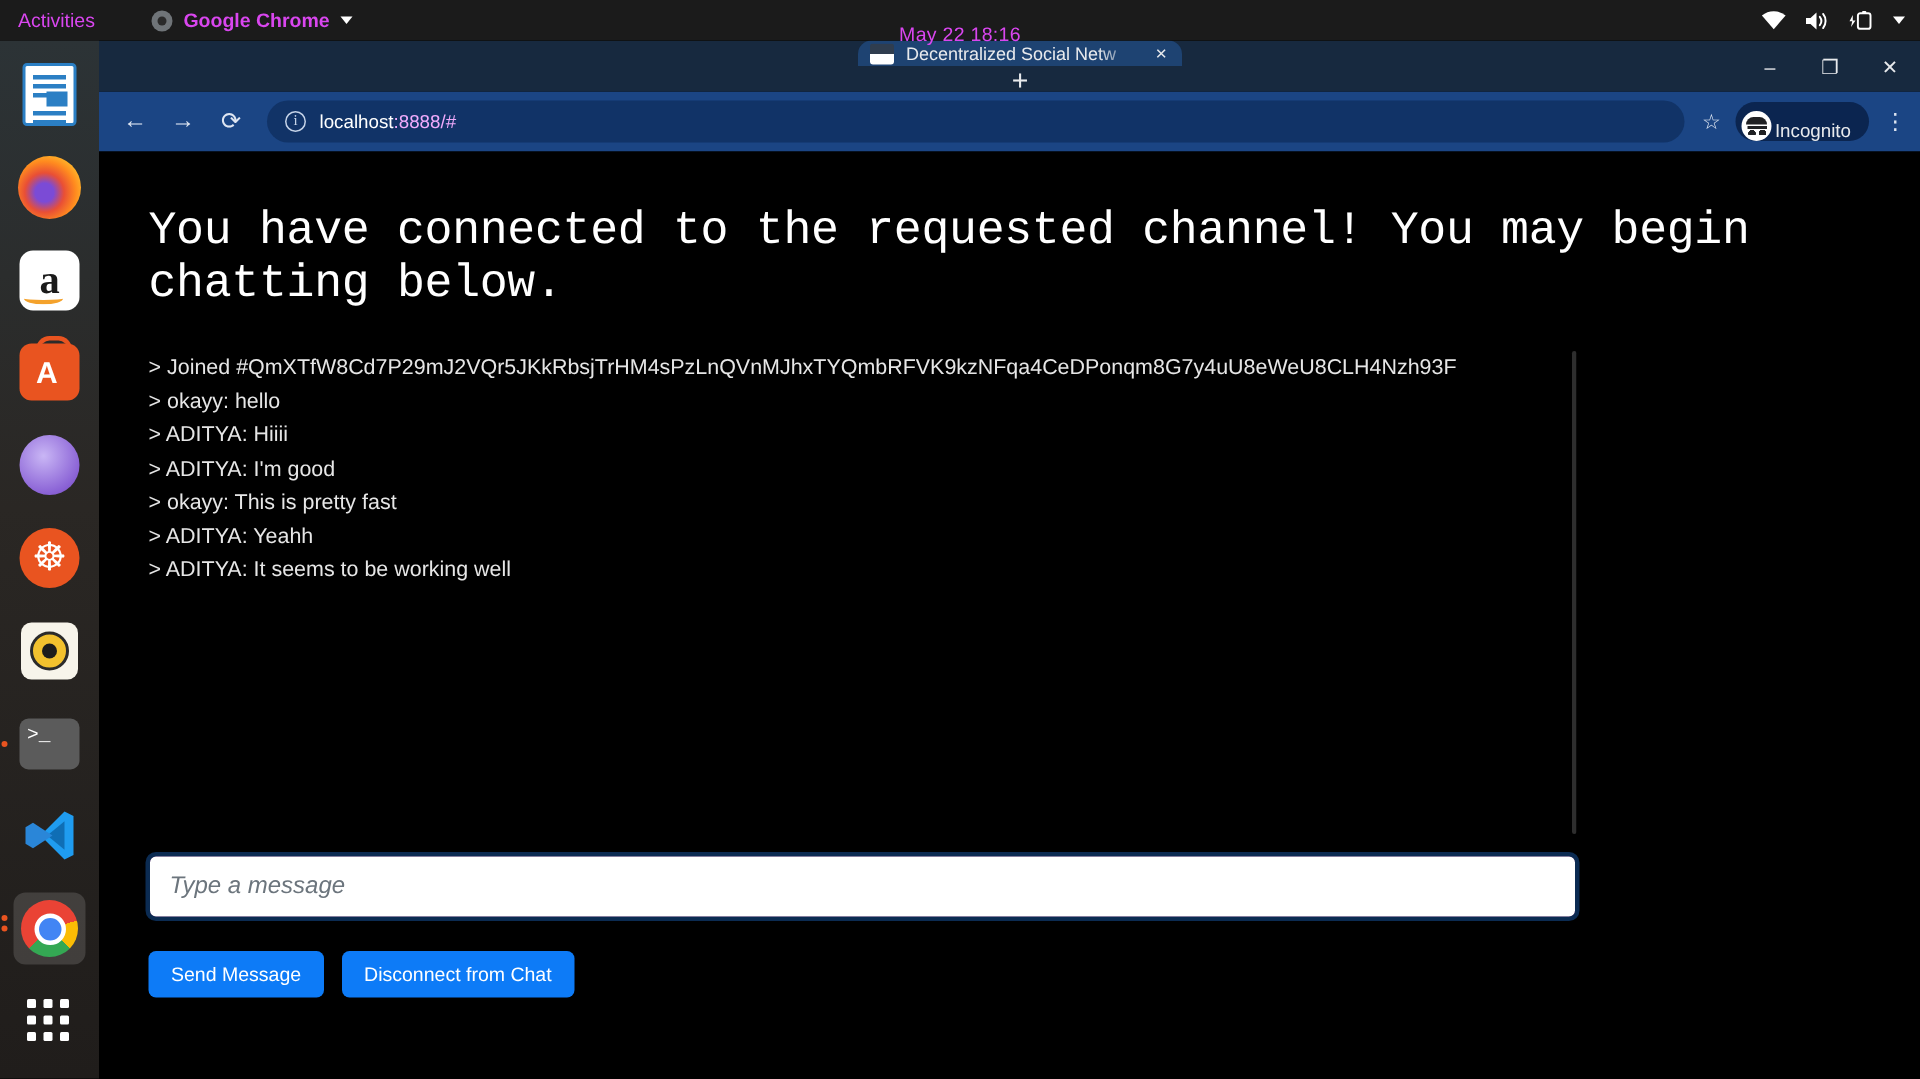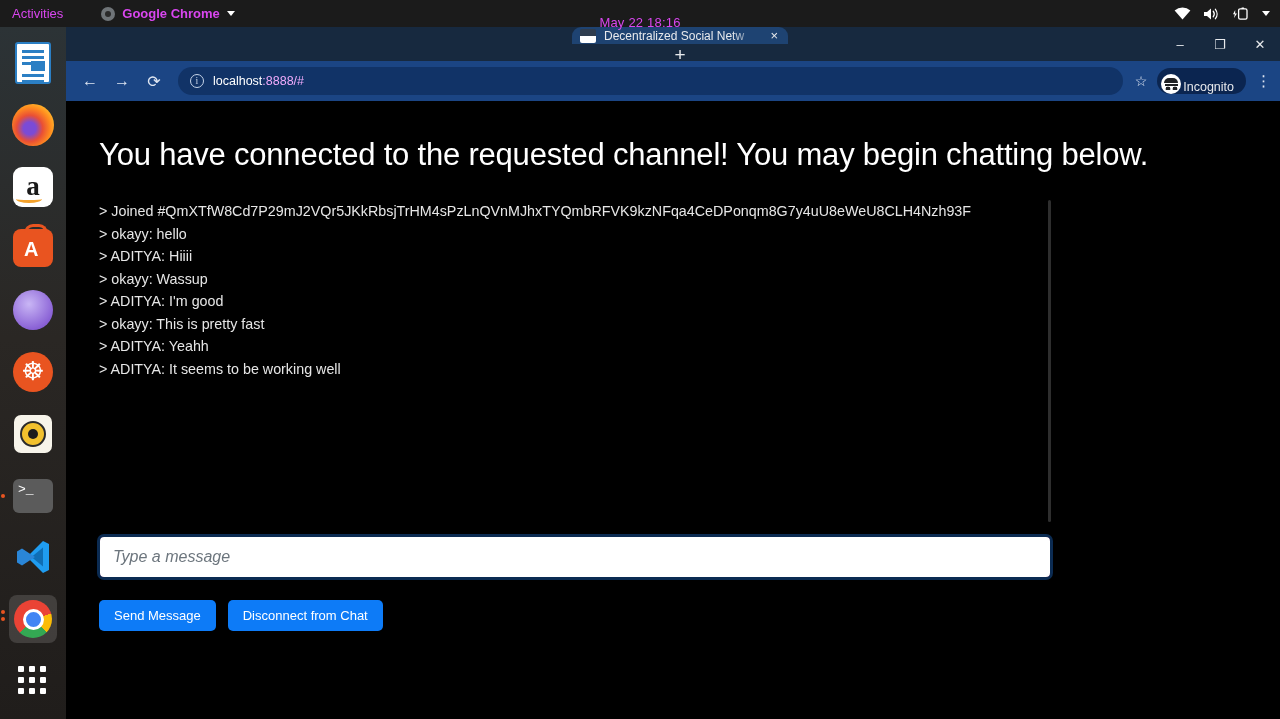--- a/index.html
+++ b/index.html
@@ -204,21 +204,21 @@
   .page { background: #000000; height: 618px; position: relative; }
   .navbar {
     height: 45px; background: #343a40;
     display: flex; align-items: center; padding-left: 17px; gap: 0;
   }
   .brand { color: #ffffff; font-size: 19px; margin-right: 22px; }
   .nav-links { display: flex; align-items: center; gap: 0; }
   .nav-link { color: #9fa6ad; font-size: 14.5px; padding: 0 11px; }
 
   .content { padding: 36px 0 0 33px; }
-  .headline { color: #ffffff; font-size: 31px; font-weight: normal; letter-spacing: -.2px; }
+  .headline { color: #ffffff; font-size: 31px; font-weight: normal; letter-spacing: -.2px; font-family: Liberation Mono, monospace; }
 
   .chatbox {
     margin-top: 27px; width: 952px; height: 322px;
     position: relative; overflow: hidden;
   }
   .chat-line { color: #e6e6e6; font-size: 14.3px; line-height: 22.5px; white-space: nowrap; }
   .chat-scrollbar {
     position: absolute; right: 0; top: 0; width: 3px; height: 322px;
     background: #2e2e2e; border-radius: 2px;
   }
@@ -375,21 +375,20 @@
   <div class="page">
 
 
     <div class="content">
       <h1 class="headline">You have connected to the requested channel! You may begin chatting below.</h1>
 
       <div class="chatbox">
         <div class="chat-line">&gt; Joined #QmXTfW8Cd7P29mJ2VQr5JKkRbsjTrHM4sPzLnQVnMJhxTYQmbRFVK9kzNFqa4CeDPonqm8G7y4uU8eWeU8CLH4Nzh93F</div>
         <div class="chat-line">&gt; okayy: hello</div>
         <div class="chat-line">&gt; ADITYA: Hiiii</div>
-        <div class="chat-line">&gt; okayy: Wassup</div>
         <div class="chat-line">&gt; ADITYA: I'm good</div>
         <div class="chat-line">&gt; okayy: This is pretty fast</div>
         <div class="chat-line">&gt; ADITYA: Yeahh</div>
         <div class="chat-line">&gt; ADITYA: It seems to be working well</div>
         <div class="chat-scrollbar"></div>
       </div>
 
       <div class="msg-input">
         <span>Type a message</span>
       </div>

